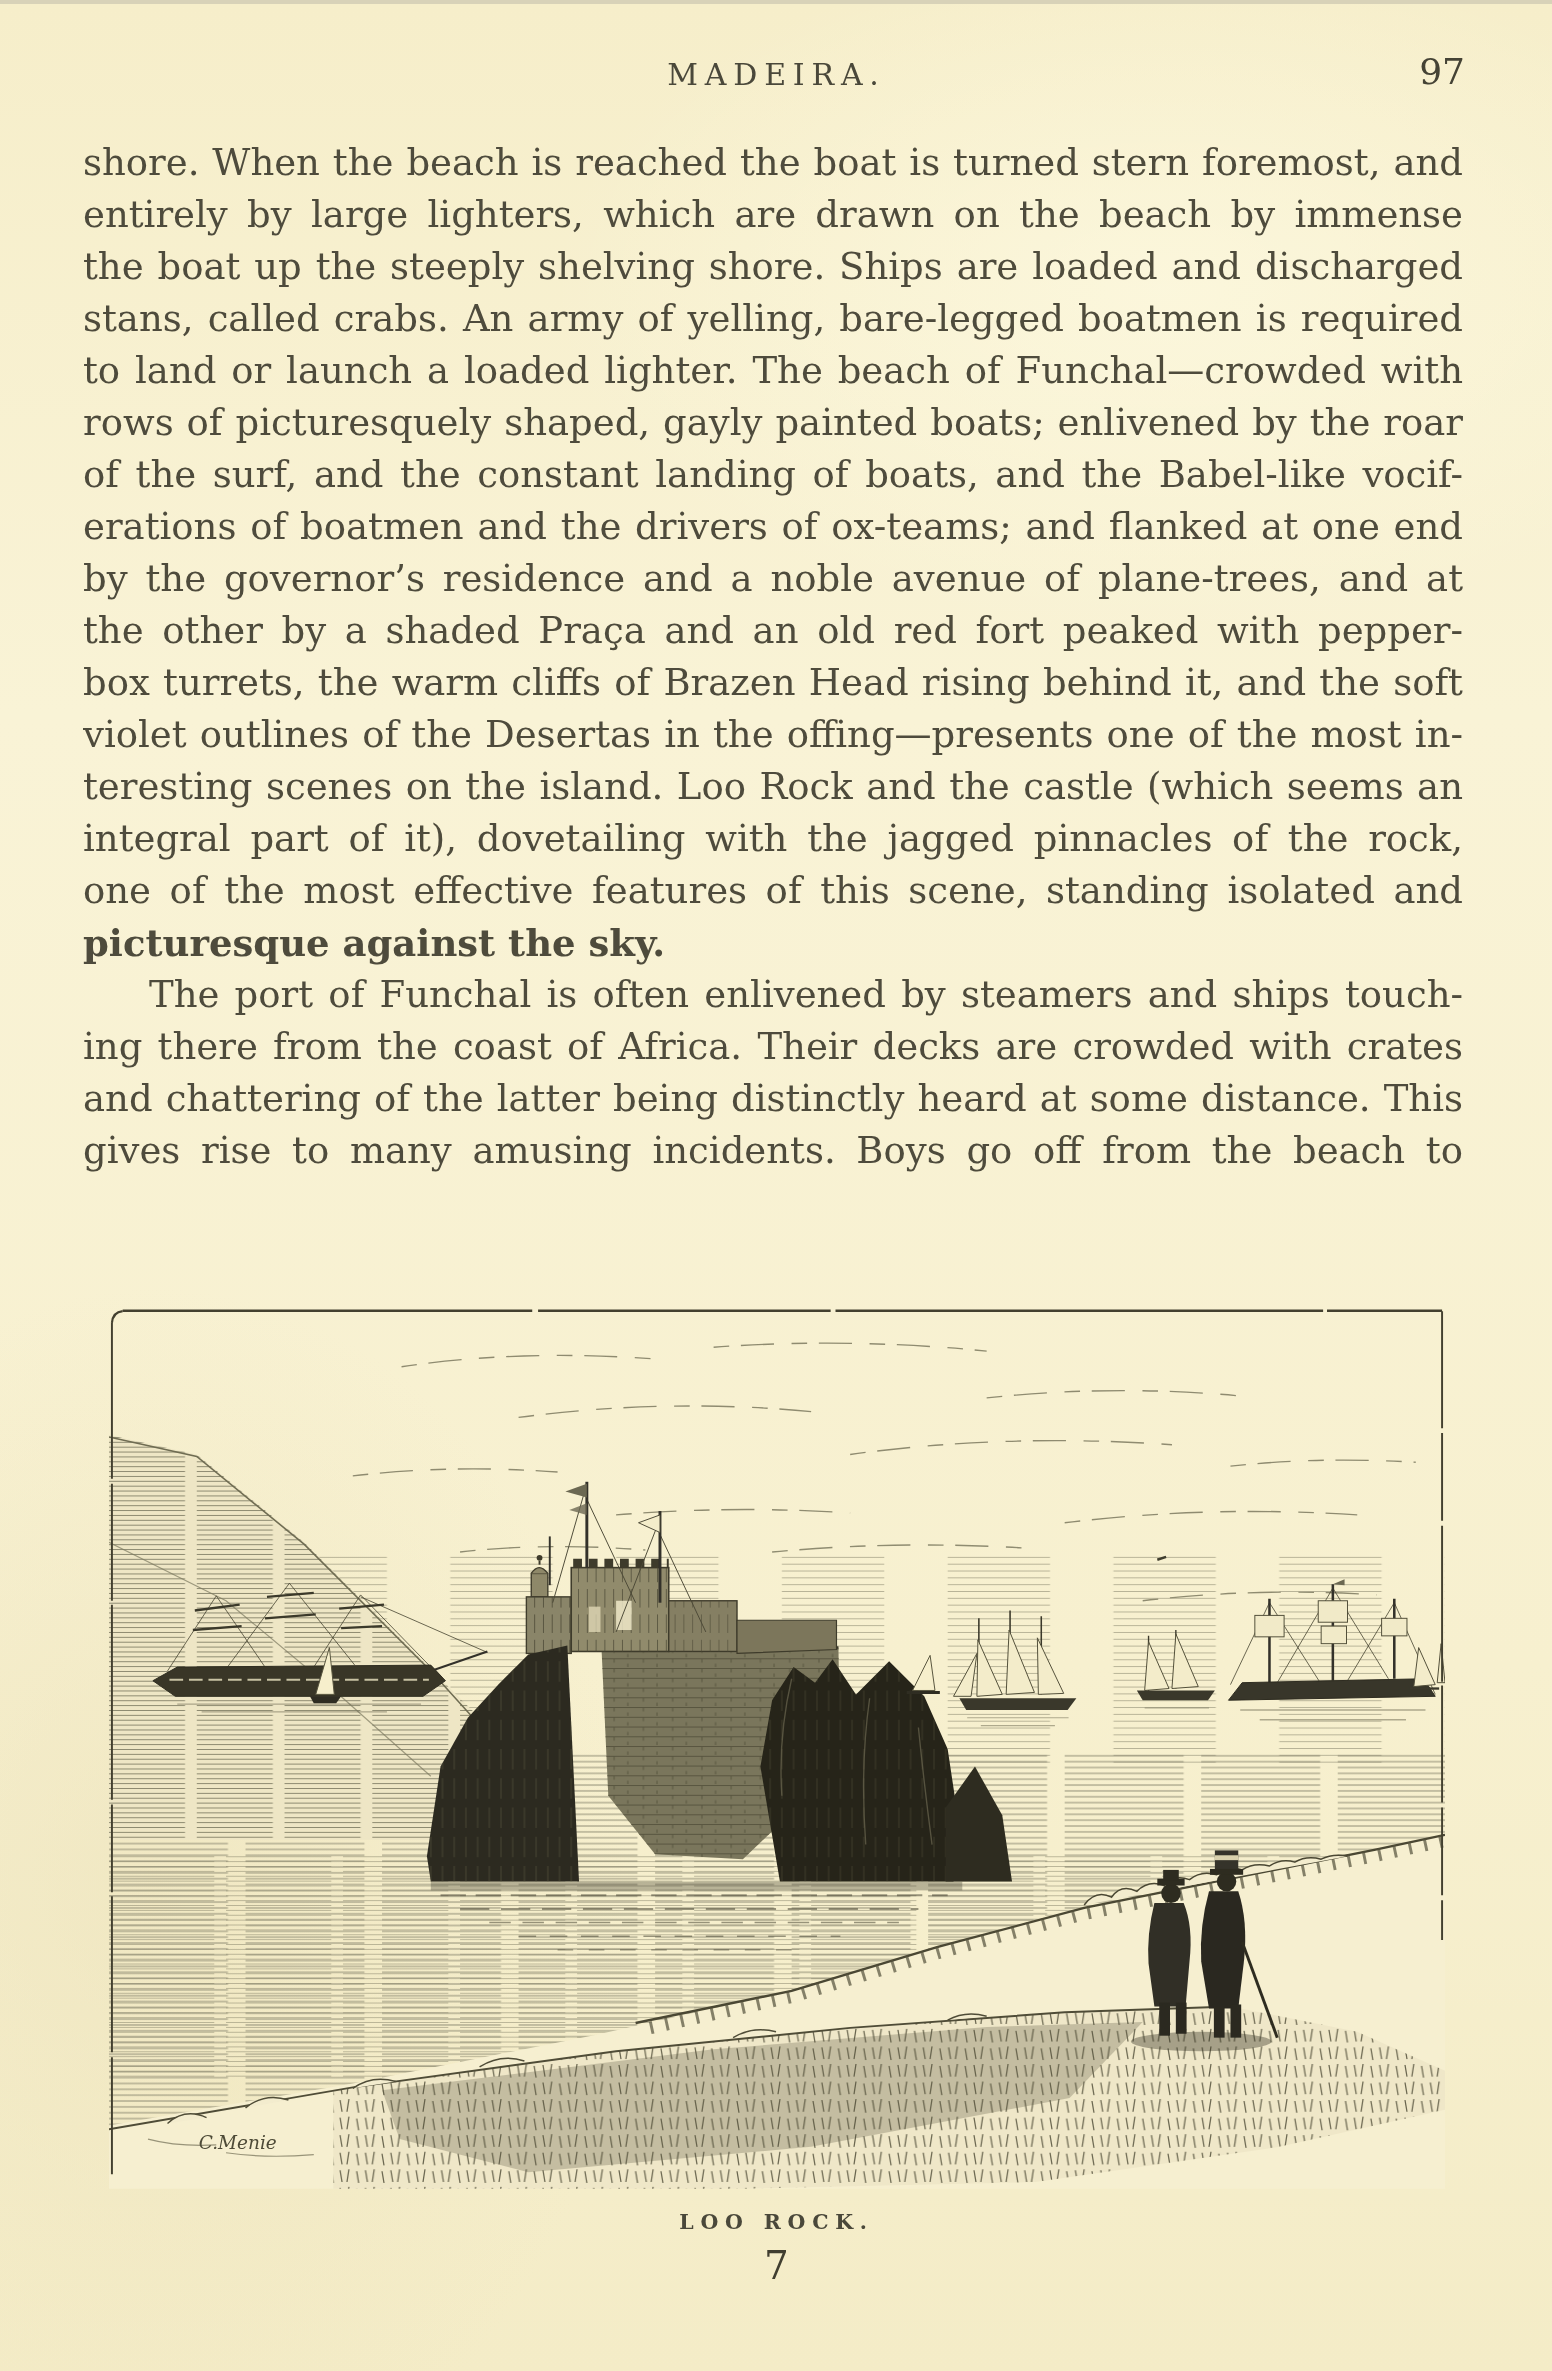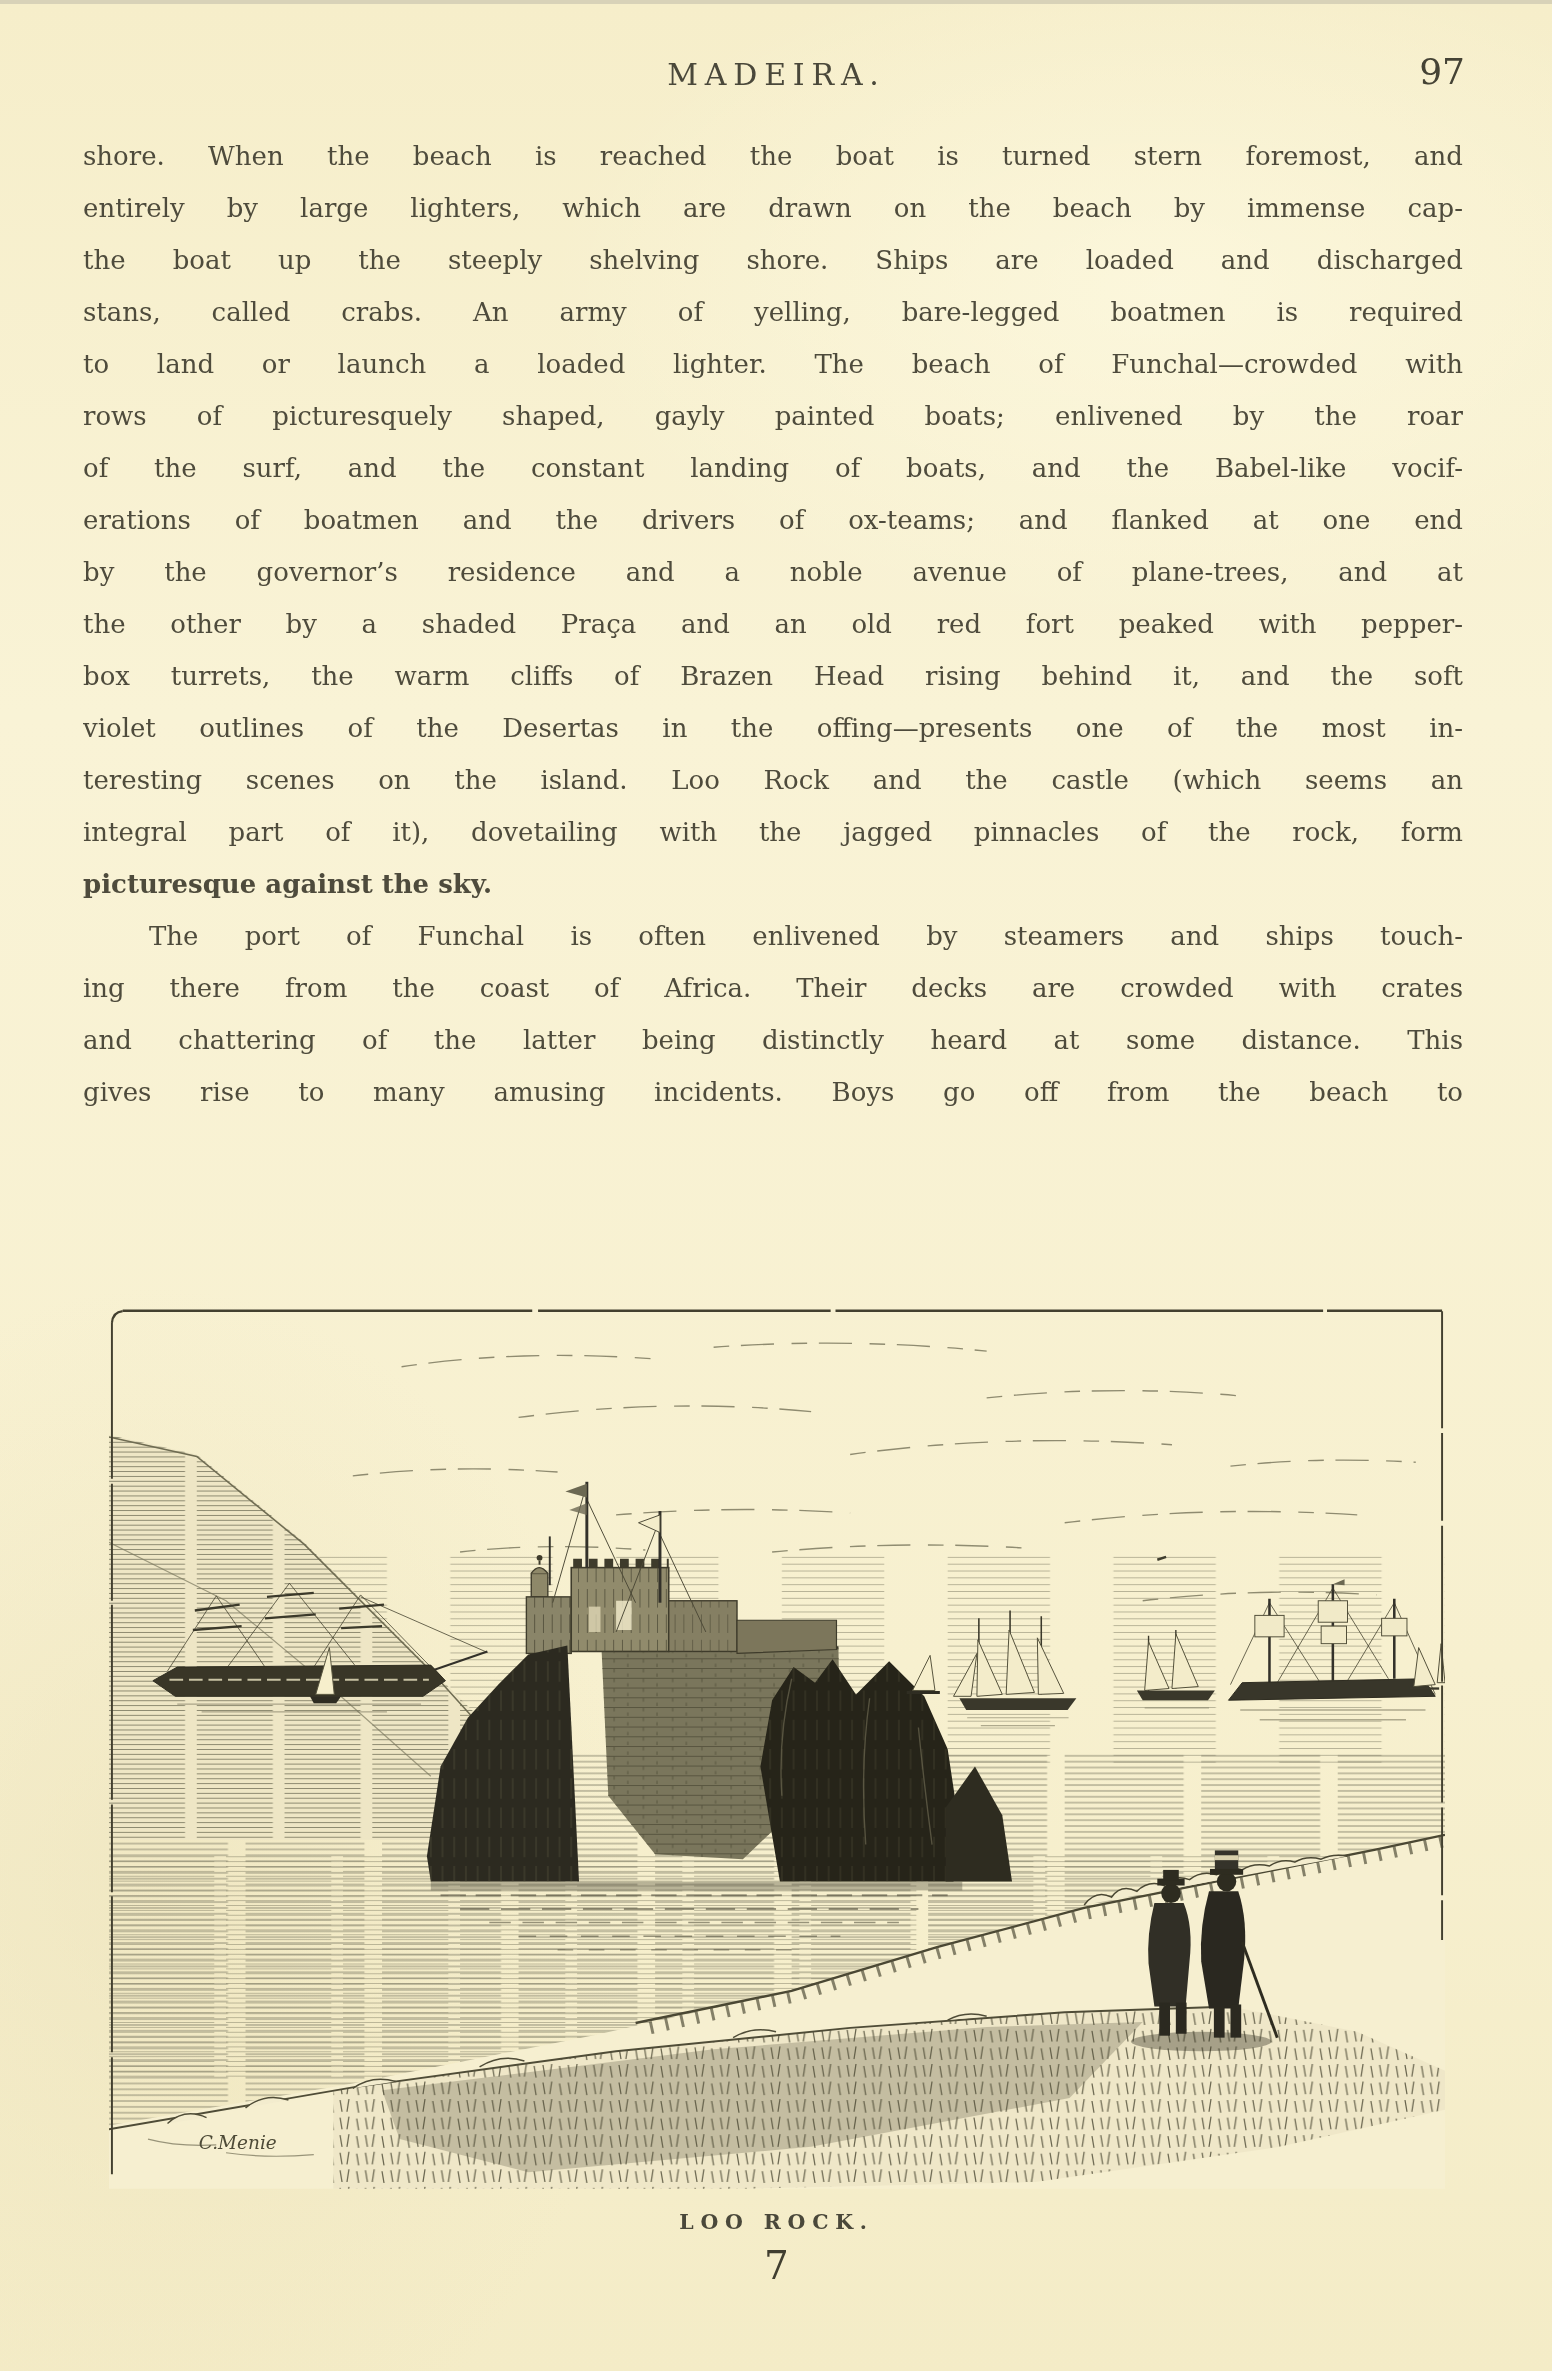--- a/index.html
+++ b/index.html
@@ -16,22 +16,22 @@
     overflow:hidden;
   }
   .running-header-title{
     position:absolute;top:53px;left:0;width:100%;
     text-align:center;font-size:30px;letter-spacing:6.8px;color:#4a483a;
   }
   .page-number{
     position:absolute;top:47px;right:88px;font-size:36px;color:#454335;
   }
   .body-text{
-    position:absolute;top:126px;left:83px;width:1380px;
-    font-size:26px;line-height:52px;
+    position:absolute;top:133px;left:83px;width:1380px;
+    font-size:37px;line-height:52px;
   }
   .text-line{
     text-align:justify;text-align-last:justify;
     -moz-text-align-last:justify;
     white-space:normal;overflow:hidden;height:52px;
   }
   .text-line.para-end{text-align-last:left;font-weight:bold;}
   .text-line.indented{text-indent:66px;}
   .engraving-wrap{position:absolute;left:109px;top:1304px;width:1336px;height:881px;}
   .engraving-caption{
@@ -60,20 +60,21 @@
       <div class="text-line">to land or launch a loaded lighter. The beach of Funchal—crowded with</div>
       <div class="text-line">rows of picturesquely shaped, gayly painted boats; enlivened by the roar</div>
       <div class="text-line">of the surf, and the constant landing of boats, and the Babel-like vocif-</div>
       <div class="text-line">erations of boatmen and the drivers of ox-teams; and flanked at one end</div>
       <div class="text-line">by the governor’s residence and a noble avenue of plane-trees, and at</div>
       <div class="text-line">the other by a shaded Praça and an old red fort peaked with pepper-</div>
       <div class="text-line">box turrets, the warm cliffs of Brazen Head rising behind it, and the soft</div>
       <div class="text-line">violet outlines of the Desertas in the offing—presents one of the most in-</div>
       <div class="text-line">teresting scenes on the island. Loo Rock and the castle (which seems an</div>
       <div class="text-line">integral part of it), dovetailing with the jagged pinnacles of the rock, form</div>
+      <div class="text-line">one of the most effective features of this scene, standing isolated and</div>
       <div class="text-line para-end">picturesque against the sky.</div>
     </div>
     <div>
       <div class="text-line indented">The port of Funchal is often enlivened by steamers and ships touch-</div>
       <div class="text-line">ing there from the coast of Africa. Their decks are crowded with crates</div>
       <div class="text-line">and chattering of the latter being distinctly heard at some distance. This</div>
       <div class="text-line">gives rise to many amusing incidents. Boys go off from the beach to</div>
     </div>
   </div>
 

